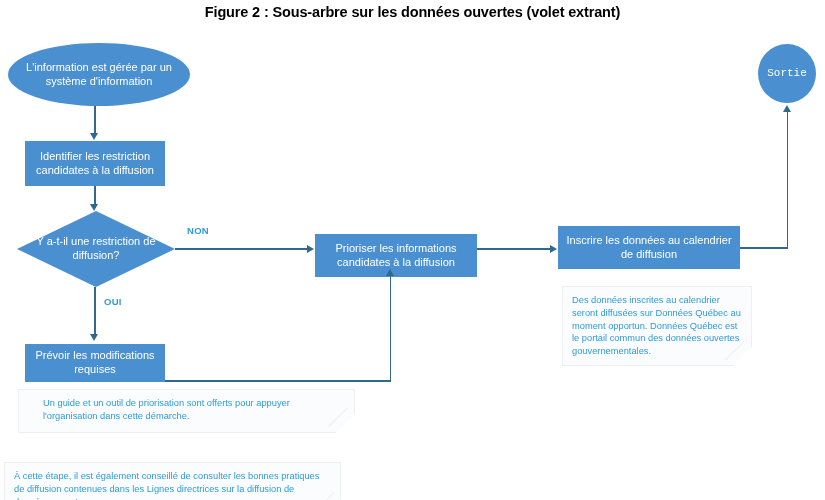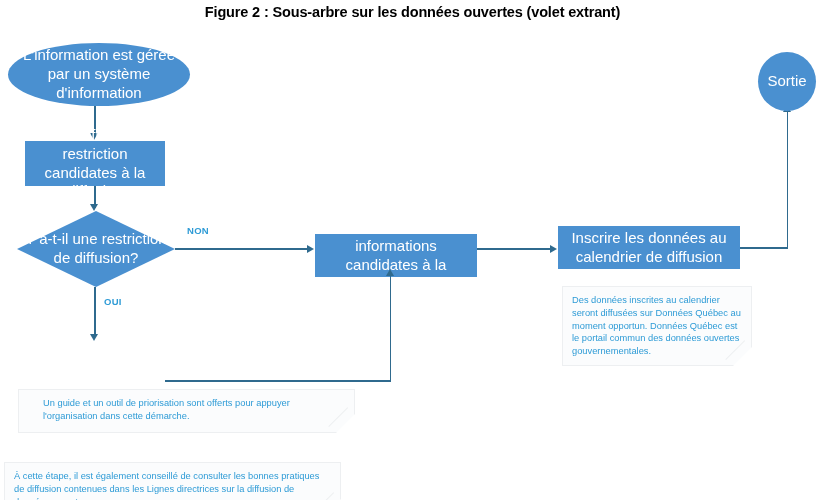--- a/index.html
+++ b/index.html
@@ -17,21 +17,21 @@
     text-align:center;
     font-size:14.5px;font-weight:bold;color:#000000;
     letter-spacing:-0.15px;
   }
 
   
   .node-text{
     position:absolute;left:0;top:0;width:100%;height:100%;
     display:flex;align-items:center;justify-content:center;
     text-align:center;line-height:1.25;
-    color:#ffffff;font-size:15px;
+    color:#ffffff;font-size:11px;
     box-sizing:border-box;padding:2px 6px;
     pointer-events:none;
   }
 
   .ellipse{
     position:absolute;
     background:#4A90D0;
     border-radius:50%;
   }
   .rect{
@@ -145,24 +145,27 @@
   <div class="arrow arrow-right" style="left:550px;top:244.5px;"></div>
 
   <div class="rect" style="left:558px;top:226px;width:182px;height:43px;">
     <div class="node-text">Inscrire les données au calendrier de diffusion</div>
   </div>
 
   <div class="ln ln-h" style="left:740px;top:247px;width:48px;"></div>
   <div class="ln ln-v" style="left:786.5px;top:112px;height:136px;"></div>
   <div class="arrow arrow-up" style="left:783px;top:105px;"></div>
 
-  <div class="ellipse" style="left:758px;top:52px;width:58px;height:59px;">
+  <div class="ellipse" style="left:758px;top:44px;width:58px;height:59px;font-family:Liberation Mono, monospace;">
     <div class="node-text">Sortie</div>
   </div>
 
+  <div class="rect" style="left:25px;top:344px;width:140px;height:38px;">
+    <div class="node-text">Prévoir les modifications requises</div>
+  </div>
 
   <div class="ln ln-h" style="left:165px;top:380px;width:226px;"></div>
   <div class="ln ln-v" style="left:389.5px;top:276px;height:105px;"></div>
   <div class="arrow arrow-up" style="left:386px;top:269px;"></div>
 
   <div class="note" style="left:562px;top:286px;width:190px;height:80px;">
     <span>Des données inscrites au calendrier seront diffusées sur Données Québec au moment opportun. Données Québec est le portail commun des données ouvertes gouvernementales.</span>
     <span class="fold"></span>
     <span class="fold-edge"></span>
   </div>

